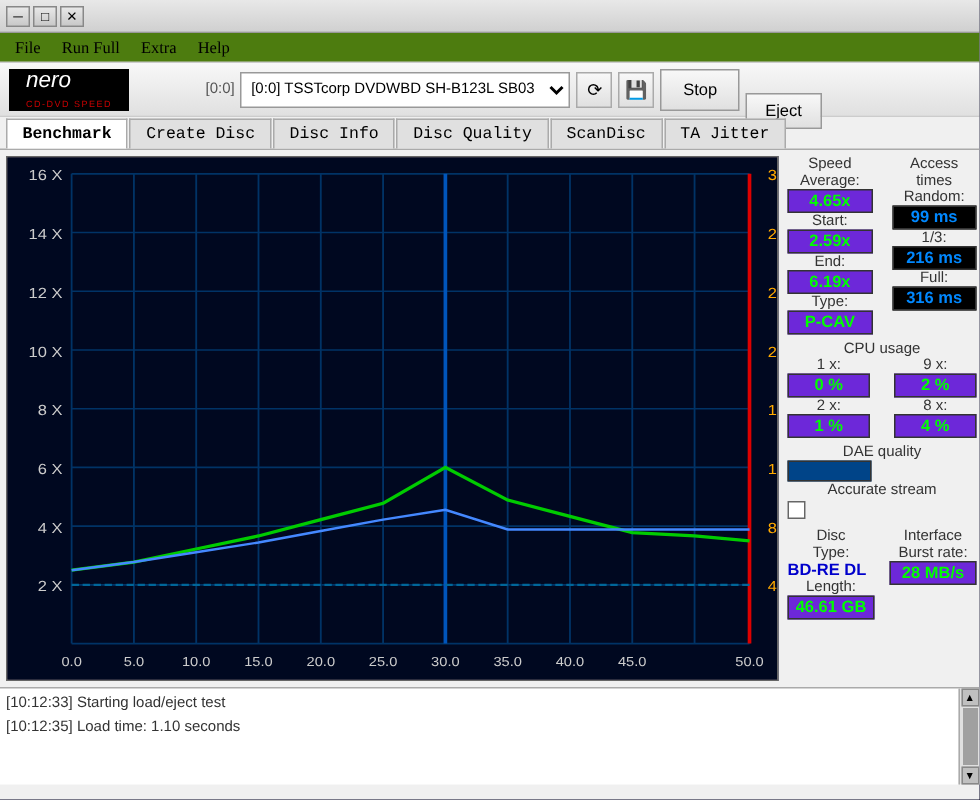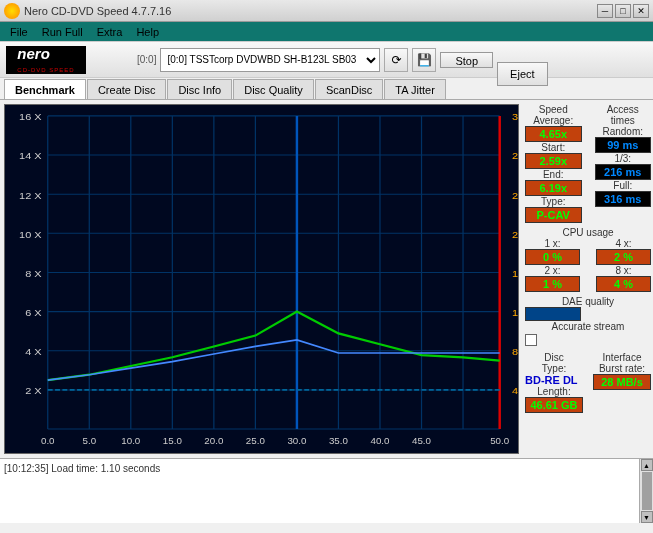--- a/index.html
+++ b/index.html
@@ -7,47 +7,47 @@
     
     
     .title-bar { background: linear-gradient(to bottom, #e8e8e8, #d0d0d0); height: 22px; display: flex; align-items: center; justify-content: space-between; padding: 0 4px; border-bottom: 1px solid #999; }
     .title-bar-left { display: flex; align-items: center; gap: 4px; }
     .title-bar-icon { width: 16px; height: 16px; background: radial-gradient(circle, #ffdd00, #ff8800); border-radius: 50%; }
     .title-bar-title { font-size: 11px; color: #333; }
     .title-bar-buttons { display: flex; gap: 2px; }
     .tb-btn { width: 16px; height: 14px; border: 1px solid #888; background: linear-gradient(to bottom, #e8e8e8, #c8c8c8); font-size: 9px; display: flex; align-items: center; justify-content: center; cursor: pointer; }
     
     
-    .menu-bar { background: #0f766e; height: 20px; display: flex; align-items: center; padding: 0 4px; border-bottom: 1px solid #ccc; gap: 2px; }
+    .menu-bar { background: #4d7c0f; height: 20px; display: flex; align-items: center; padding: 0 4px; border-bottom: 1px solid #ccc; gap: 2px; font-family: Liberation Serif, serif; }
     .menu-item { padding: 2px 6px; font-size: 11px; cursor: pointer; }
     
     
     .toolbar { background: linear-gradient(to bottom, #f8f8f8, #e0e0e0); height: 36px; display: flex; align-items: center; padding: 0 6px; border-bottom: 1px solid #ccc; gap: 4px; }
     .nero-logo { width: 80px; height: 28px; background: #000; display: flex; align-items: center; justify-content: center; }
     .drive-selector { flex: 1; max-width: 220px; height: 24px; border: 1px solid #999; background: white; font-size: 10px; padding: 0 2px; }
     .toolbar-icon-btn { width: 24px; height: 24px; border: 1px solid #aaa; background: linear-gradient(to bottom, #f8f8f8, #e0e0e0); display: flex; align-items: center; justify-content: center; cursor: pointer; font-size: 12px; }
-    .stop-btn { padding: 2px 14px; height: 16px; border: 1px solid #999; background: linear-gradient(to bottom, #f8f8f8, #e0e0e0); cursor: pointer; font-size: 11px; }
+    .stop-btn { padding: 2px 14px; height: 28px; border: 1px solid #999; background: linear-gradient(to bottom, #f8f8f8, #e0e0e0); cursor: pointer; font-size: 11px; }
     .eject-btn { padding: 2px 12px; height: 24px; border: 1px solid #999; background: linear-gradient(to bottom, #f8f8f8, #e0e0e0); cursor: pointer; font-size: 11px; margin-top: 28px; }
     
     
     .tabs { background: #f0f0f0; height: 22px; display: flex; align-items: flex-end; padding: 0 4px; border-bottom: 1px solid #aaa; }
-    .tab { padding: 2px 10px; font-size: 11px; border: 1px solid #aaa; border-bottom: none; background: #e0e0e0; cursor: pointer; margin-right: 1px; height: 20px; display: flex; align-items: center; }
+    .tab { padding: 2px 10px; font-size: 11px; border: 1px solid #aaa; border-bottom: none; background: #e0e0e0; cursor: pointer; margin-right: 1px; height: 20px; display: flex; align-items: center; font-family: Liberation Mono, monospace; }
     .tab.active { background: white; font-weight: bold; }
     
     
     .main-content { display: flex; background: #f0f0f0; height: 358px; }
     
     
     .chart-area { flex: 1; background: #000020; margin: 4px; border: 1px solid #666; position: relative; overflow: hidden; }
     
     
     .right-panel { width: 130px; padding: 4px 2px; display: flex; flex-direction: column; gap: 2px; }
     
     .stat-label { font-size: 10px; color: #333; text-align: center; }
-    .stat-value { background: #c2410c; color: #00ff00; font-size: 11px; font-weight: bold; text-align: center; padding: 1px 2px; border: 1px solid #333; }
+    .stat-value { background: #6d28d9; color: #00ff00; font-size: 11px; font-weight: bold; text-align: center; padding: 1px 2px; border: 1px solid #333; }
     .stat-value.blue { color: #0088ff; background: #000; }
     
     .dae-bar { background: #004488; height: 14px; width: 56px; border: 1px solid #333; }
     .accurate-stream-box { width: 12px; height: 12px; border: 1px solid #666; background: white; margin: 2px 0; }
     .disc-value { font-size: 11px; font-weight: bold; color: #0000cc; }
 
     
     .log-area { height: 65px; background: white; border-top: 1px solid #aaa; display: flex; }
     .log-content { flex: 1; padding: 2px 4px; overflow: hidden; }
     .log-entry { font-size: 10px; color: #333; line-height: 16px; }
@@ -55,42 +55,38 @@
     .scroll-up, .scroll-down { width: 12px; height: 12px; background: #c0c0c0; border: 1px solid #888; display: flex; align-items: center; justify-content: center; font-size: 7px; cursor: pointer; }
     .scroll-thumb { flex: 1; background: #a0a0a0; width: 10px; margin: 1px; }
     
     
     .chart-svg { position: absolute; top: 0; left: 0; width: 100%; height: 100%; }
   </style>
 </head>
 <body>
 
 <div class="title-bar">
-  <div class="title-bar-left">
-    <div class="title-bar-icon"></div>
-    <span class="title-bar-title">Nero CD-DVD Speed 4.7.7.16</span>
-  </div>
   <div class="title-bar-buttons">
     <div class="tb-btn">─</div>
     <div class="tb-btn">□</div>
     <div class="tb-btn">✕</div>
   </div>
 </div>
 
 <div class="menu-bar">
   <div class="menu-item">File</div>
   <div class="menu-item">Run Full</div>
   <div class="menu-item">Extra</div>
   <div class="menu-item">Help</div>
 </div>
 
 <div class="toolbar">
   <div class="nero-logo">
     <div>
-      <span style="color:white;font-size:15px;font-weight:bold;font-style:italic;">nero</span><br>
+      <span style="color:white;font-size:15px;font-weight:normal;font-style:italic;">nero</span><br>
       <span style="color:#cc0000;font-size:6px;letter-spacing:1px;">CD-DVD SPEED</span>
     </div>
   </div>
   <span style="font-size:10px;color:#555;margin-left:47px;">[0:0]</span>
   <select class="drive-selector">
     <option>[0:0]  TSSTcorp DVDWBD SH-B123L SB03</option>
   </select>
   <div class="toolbar-icon-btn">⟳</div>
   <div class="toolbar-icon-btn">💾</div>
   <button class="stop-btn">Stop</button>
@@ -208,21 +204,21 @@
     <div style="margin-bottom:2px;">
       <div class="stat-label">CPU usage</div>
       <div style="display:flex;justify-content:space-between;">
         <div style="width:55px;">
           <div class="stat-label">1 x:</div>
           <div class="stat-value">0 %</div>
           <div class="stat-label">2 x:</div>
           <div class="stat-value">1 %</div>
         </div>
         <div style="width:55px;">
-          <div class="stat-label">4 x:</div>
+          <div class="stat-label">9 x:</div>
           <div class="stat-value">2 %</div>
           <div class="stat-label">8 x:</div>
           <div class="stat-value">4 %</div>
         </div>
       </div>
     </div>
 
     <div style="margin-bottom:2px;">
       <div class="stat-label">DAE quality</div>
       <div class="dae-bar"></div>
@@ -244,20 +240,21 @@
         <div class="stat-label">Interface</div>
         <div class="stat-label">Burst rate:</div>
         <div class="stat-value">28 MB/s</div>
       </div>
     </div>
   </div>
 </div>
 
 <div class="log-area">
   <div class="log-content">
+    <div class="log-entry">[10:12:33]  Starting load/eject test</div>
     <div class="log-entry">[10:12:35]  Load time: 1.10 seconds</div>
   </div>
   <div class="log-scrollbar">
     <div class="scroll-up">▲</div>
     <div class="scroll-thumb"></div>
     <div class="scroll-down">▼</div>
   </div>
 </div>
 
 </body></html>

